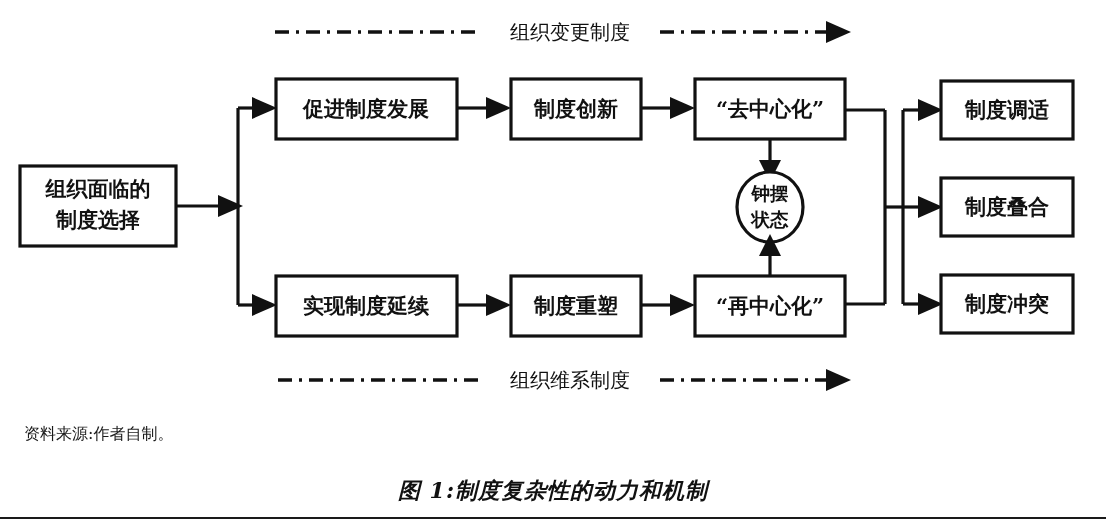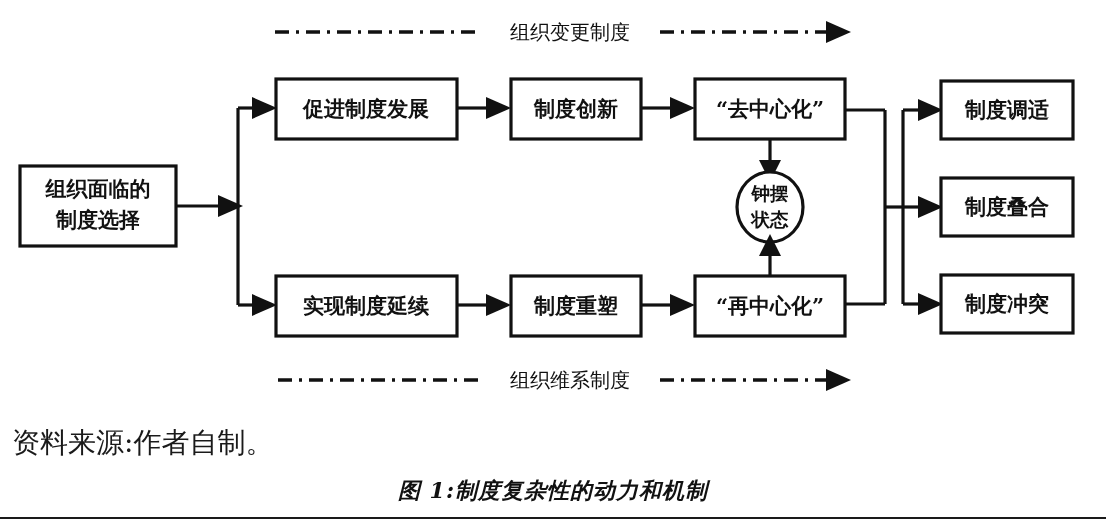--- a/index.html
+++ b/index.html
@@ -70,24 +70,24 @@
   text.flow-label {
     fill: #111111;
     font-family: "DejaVu Serif", "Liberation Serif", serif;
     font-weight: normal;
     font-size: 20px;
     text-anchor: middle;
     dominant-baseline: middle;
   }
   .source-note {
     position: absolute;
-    left: 12px;
+    left: 24px;
     top: 424px;
     font-family: "DejaVu Serif", "Liberation Serif", serif;
-    font-size: 28px;
+    font-size: 16px;
     color: #1a1a1a;
     white-space: nowrap;
   }
   .figure-caption {
     position: absolute;
     left: 0;
     top: 476px;
     width: 1106px;
     text-align: center;
     font-family: "DejaVu Serif", "Liberation Serif", serif;

